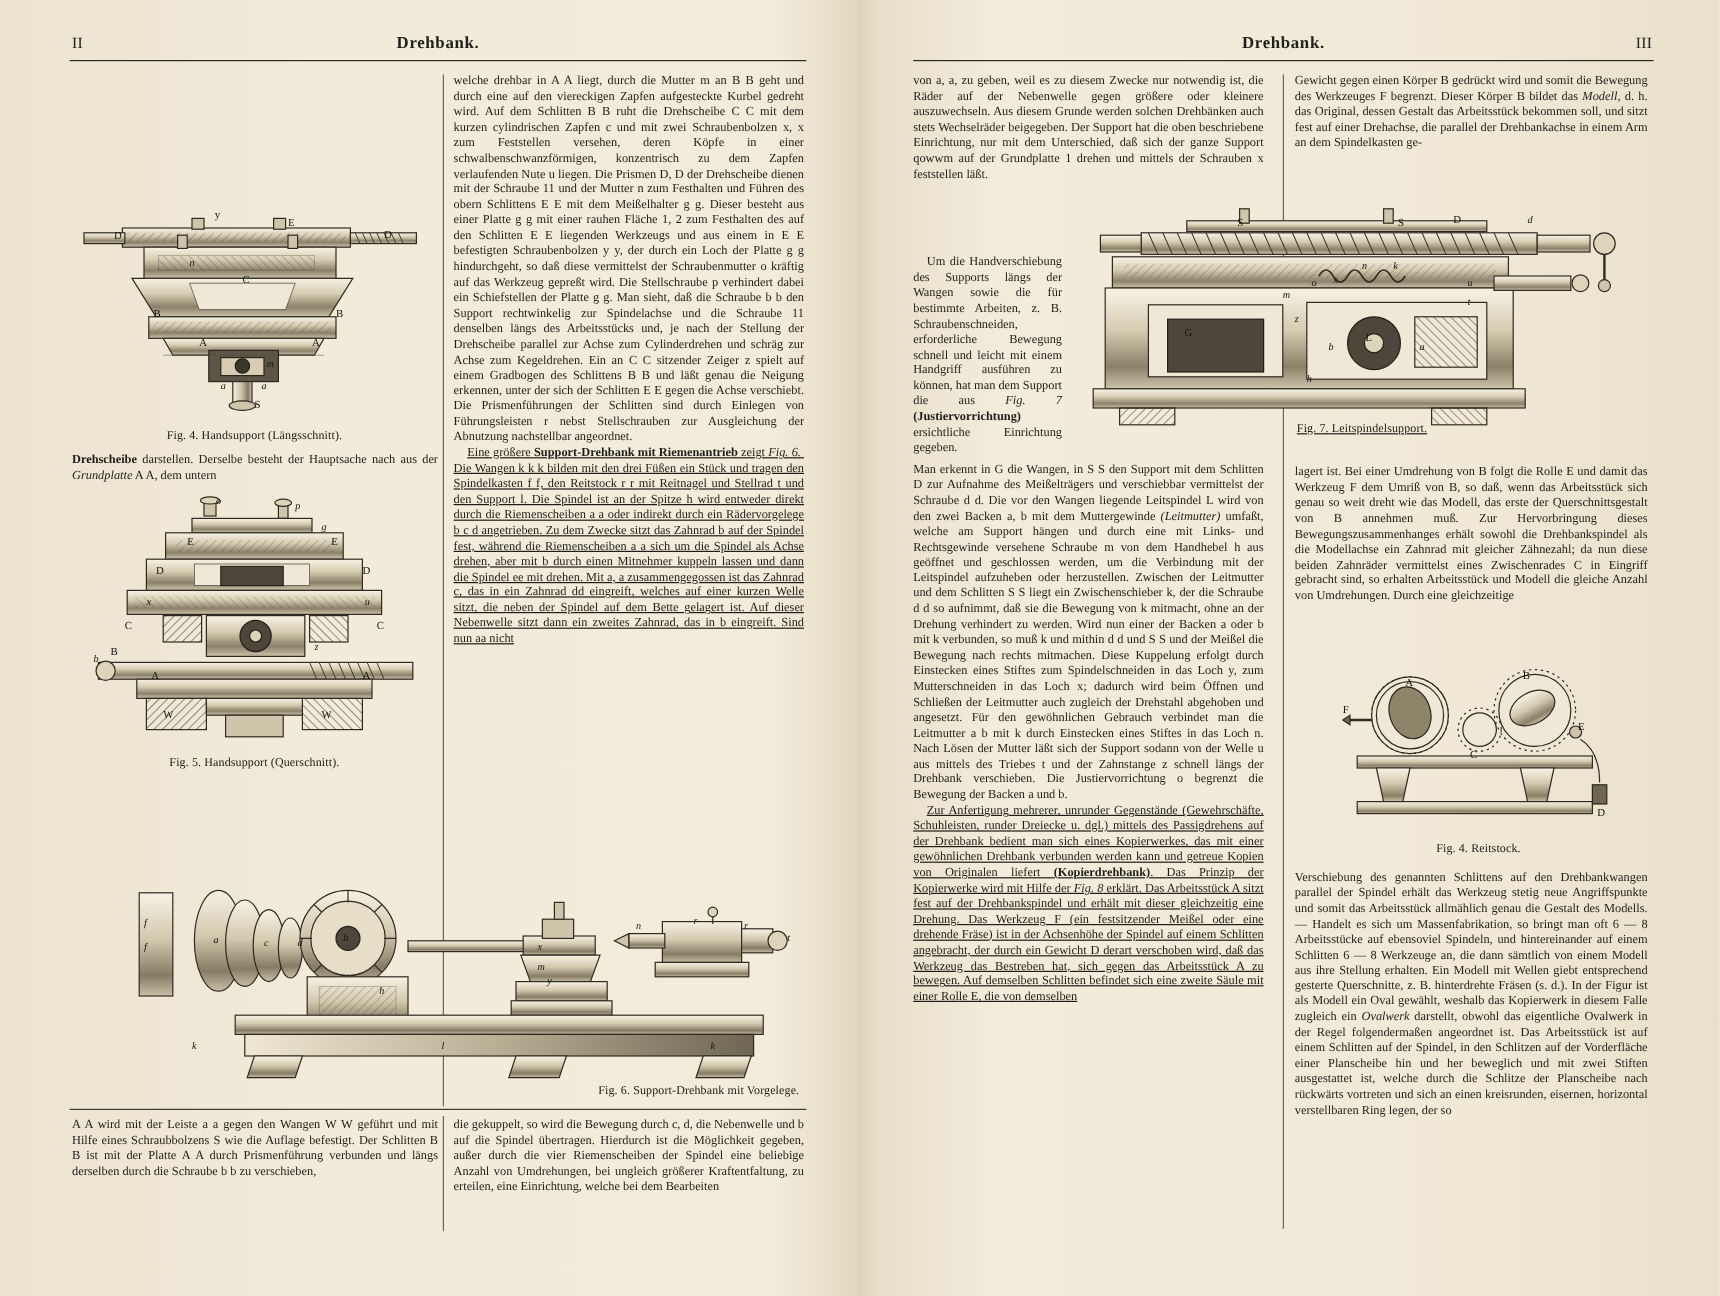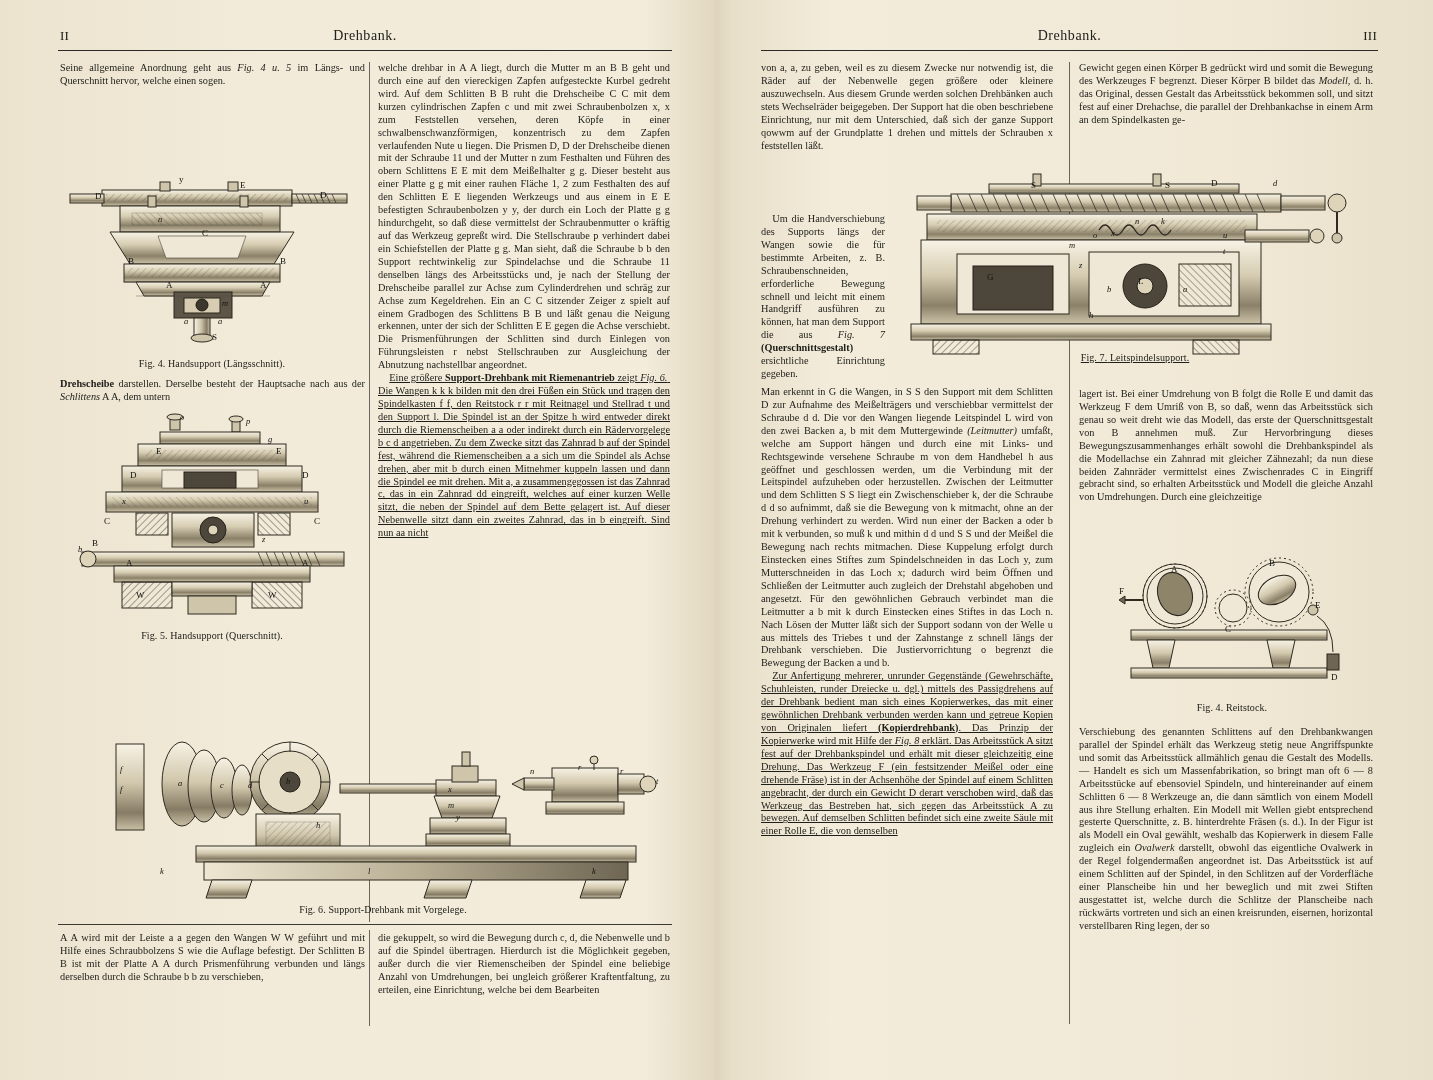--- a/index.html
+++ b/index.html
@@ -34,20 +34,21 @@
     font-size: 13.5px;
     letter-spacing: .02em;
   }
   .hdr .folio {
     font-family: "Liberation Serif", serif;
     font-size: 13px;
   }
   .hdr-title {
     font-size: 14px;
     letter-spacing: .04em;
+    font-weight: bold;
   }
 
   .left .hdr { left: 60px; width: 610px; }
   .right .hdr { left: 45px; width: 615px; }
   .hdr-row { display: flex; justify-content: space-between; align-items: baseline; }
 
   .rule {
     position: absolute;
     height: 1px;
     background: #2a2a26;
@@ -109,23 +110,20 @@
       <div class="hdr-row">
         <span class="folio">II</span>
         <span class="hdr-title">Drehbank.</span>
         <span class="folio" style="visibility:hidden">II</span>
       </div>
     </div>
     <div class="rule" style="left:58px; top:50px; width:614px;"></div>
 
     <div class="divider" style="left:369px; top:62px; height:860px;"></div>
 
-    <div class="col" style="left:60px; top:62px; width:305px;">
-      <p class="noind">Seine allgemeine Anordnung geht aus <span class="it">Fig. 4 u. 5</span> im Längs- und Querschnitt hervor, welche einen sogen.</p>
-    </div>
 
     <div class="fig" style="left:62px; top:168px; width:300px; height:180px;">
       <svg width="300" height="180" viewBox="0 0 300 180">
         <defs>
           <linearGradient id="g1" x1="0" y1="0" x2="0" y2="1">
             <stop offset="0%" stop-color="#f7f2e4"></stop>
               <stop offset="40%" stop-color="#d6ccb1"></stop>
             <stop offset="75%" stop-color="#8b8169"></stop>
               <stop offset="100%" stop-color="#cdc3a9"></stop>
           </linearGradient>
@@ -203,21 +201,21 @@
       <span class="lbl" style="left:156px; top:148px;">a</span>
       <span class="lbl cap" style="left:150px; top:164px;">S</span>
     </div>
 
     <div class="figcap" style="left:62px; top:358px; width:300px;">
       <span>Fig. 4.</span>
       <span>Handsupport (Längsschnitt).</span>
     </div>
 
     <div class="col" style="left:60px; top:378px; width:305px;">
-      <p class="noind"><span class="bd">Drehscheibe</span> darstellen. Derselbe besteht der Hauptsache nach aus der <span class="it">Schlittens</span> A A, dem untern</p>
+      <p class="noind"><span class="bd">Drehscheibe</span> darstellen. Derselbe besteht der Hauptsache nach aus der <span class="it">Grundplatte</span> A A, dem untern</p>
     </div>
 
     <div class="fig" style="left:62px; top:412px; width:300px; height:212px;">
       <svg width="300" height="212" viewBox="0 0 300 212">
 
         <rect x="108" y="6" width="10" height="12" fill="#cfc5ab" stroke="#2f2a21"></rect>
         <ellipse cx="113" cy="5" rx="8" ry="3" fill="#ded4ba" stroke="#2f2a21"></ellipse>
         <rect x="170" y="8" width="8" height="12" fill="#cfc5ab" stroke="#2f2a21"></rect>
         <ellipse cx="174" cy="7" rx="7" ry="3" fill="#ded4ba" stroke="#2f2a21"></ellipse>
 
@@ -372,21 +370,21 @@
       <span class="lbl" style="left:356px; top:90px;">y</span>
       <span class="lbl" style="left:430px; top:44px;">n</span>
       <span class="lbl" style="left:478px; top:40px;">r</span>
       <span class="lbl" style="left:520px; top:44px;">r</span>
       <span class="lbl" style="left:556px; top:54px;">t</span>
       <span class="lbl" style="left:60px; top:144px;">k</span>
       <span class="lbl" style="left:268px; top:144px;">l</span>
       <span class="lbl" style="left:492px; top:144px;">k</span>
     </div>
 
-    <div class="figcap" style="left:100px; top:904px; width:566px;">
+    <div class="figcap" style="left:100px; top:904px; width:566px;text-align:right;">
       <span>Fig. 6.</span>
       <span>Support-Drehbank mit Vorgelege.</span>
     </div>
 
     <div class="rule" style="left:58px; top:924px; width:614px; height:1px; background:#3a3a33;"></div>
     <div class="divider" style="left:369px; top:930px; height:96px;"></div>
 
     <div class="col" style="left:60px; top:932px; width:305px;">
       <p class="noind">A A wird mit der Leiste a a gegen den Wangen W W geführt und mit Hilfe eines Schraubbolzens S wie die Auflage befestigt. Der Schlitten B B ist mit der Platte A A durch Prismenführung verbunden und längs derselben durch die Schraube b b zu verschieben,</p>
     </div>
@@ -406,21 +404,21 @@
     </div>
     <div class="rule" style="left:44px; top:50px; width:617px;"></div>
 
     <div class="divider" style="left:352px; top:62px; height:962px;"></div>
 
     <div class="col" style="left:44px; top:62px; width:292px;">
       <p class="noind">von a, a, zu geben, weil es zu diesem Zwecke nur notwendig ist, die Räder auf der Nebenwelle gegen größere oder kleinere auszuwechseln. Aus diesem Grunde werden solchen Drehbänken auch stets Wechselräder beigegeben. Der Support hat die oben beschriebene Einrichtung, nur mit dem Unterschied, daß sich der ganze Support qowwm auf der Grundplatte 1 drehen und mittels der Schrauben x feststellen läßt.</p>
     </div>
 
     <div class="col" style="left:44px; top:213px; width:124px;">
-      <p>Um die Handverschiebung des Supports längs der Wangen sowie die für bestimmte Arbeiten, z. B. Schraubenschneiden, erforderliche Bewegung schnell und leicht mit einem Handgriff ausführen zu können, hat man dem Support die aus <span class="it">Fig. 7</span> <span class="bd">(Querschnittsgestalt)</span> ersichtliche Einrichtung gegeben.</p>
+      <p>Um die Handverschiebung des Supports längs der Wangen sowie die für bestimmte Arbeiten, z. B. Schraubenschneiden, erforderliche Bewegung schnell und leicht mit einem Handgriff ausführen zu können, hat man dem Support die aus <span class="it">Fig. 7</span> <span class="bd">(Justiervorrichtung)</span> ersichtliche Einrichtung gegeben.</p>
     </div>
 
     <div class="fig" style="left:176px; top:168px; width:484px; height:192px;">
       <svg width="484" height="192" viewBox="0 0 484 192">
         <defs>
           <linearGradient id="g7" x1="0" y1="0" x2="0" y2="1">
             <stop offset="0%" stop-color="#f8f3e6"></stop>
               <stop offset="42%" stop-color="#d6ccb1"></stop>
             <stop offset="78%" stop-color="#8b8169"></stop>
               <stop offset="100%" stop-color="#cdc3a9"></stop>

